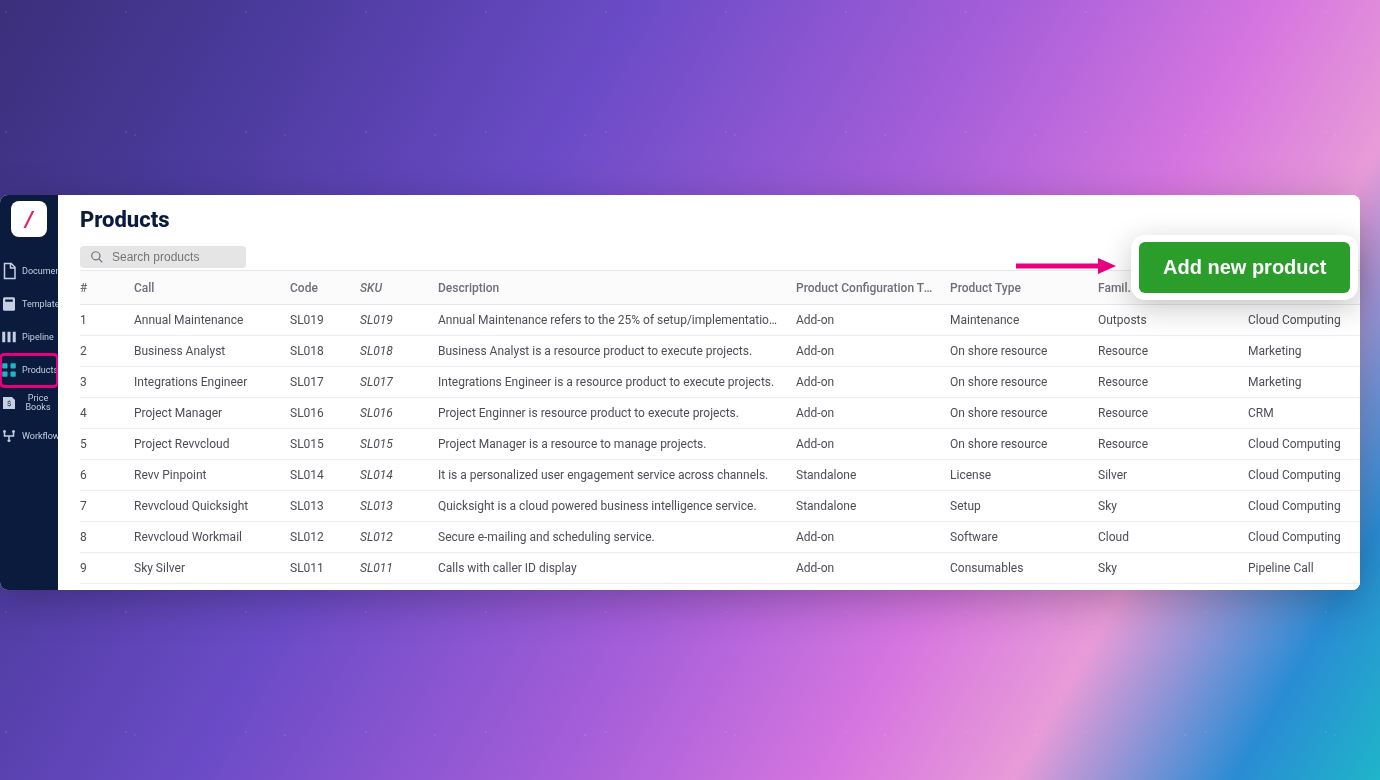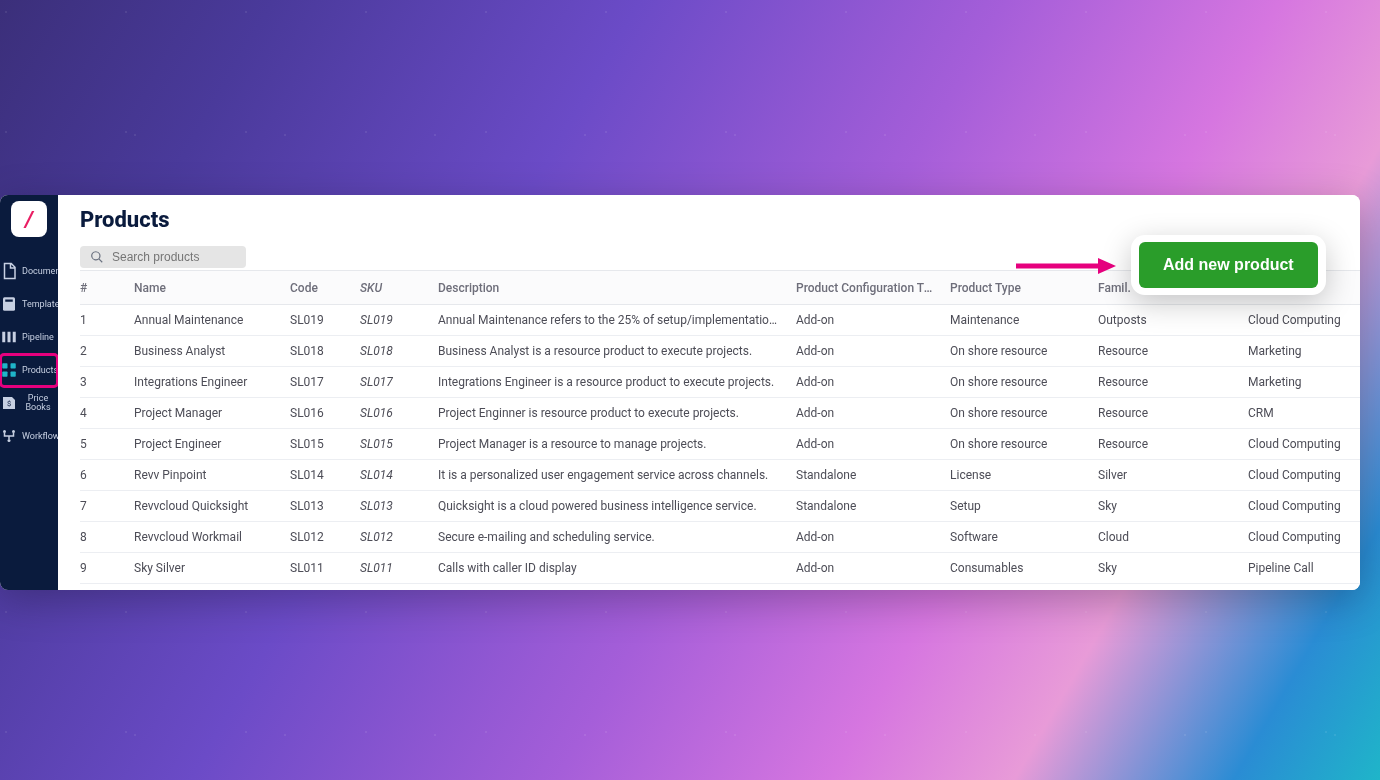--- a/index.html
+++ b/index.html
@@ -187,21 +187,21 @@
     border-radius: 14px;
     padding: 7px 8px;
     box-shadow: 0 8px 30px rgba(0,0,0,0.22);
     z-index: 30;
   }
   .add-product-btn {
     background: #2a9d2a;
     color: #fff;
     border: none;
     border-radius: 6px;
-    font-size: 16px;
+    font-size: 20px;
     font-weight: 600;
     padding: 14px 24px;
     cursor: pointer;
     white-space: nowrap;
   }
 </style>
 </head>
 <body>
 
 <div class="bg-deco"></div>
@@ -287,21 +287,21 @@
             <path d="M10 2a8 8 0 016.32 12.9l5.39 5.4-1.41 1.41-5.4-5.39A8 8 0 1110 2zm0 2a6 6 0 100 12 6 6 0 000-12z"></path>
           </svg>
         <input type="text" placeholder="Search products" style="">
       </div>
     </div>
 
     <table class="products">
       <thead>
         <tr>
           <th class="col-idx">#</th>
-          <th class="col-name">Name</th>
+          <th class="col-name">Call</th>
           <th class="col-code">Code</th>
           <th class="col-sku">SKU</th>
           <th class="col-desc">Description</th>
           <th class="col-config">Product Configuration Type</th>
           <th class="col-ptype">Product Type</th>
           <th class="col-family">Famil.</th>
           <th class="col-extra"></th>
         </tr>
       </thead>
       <tbody id="products-tbody">
@@ -344,21 +344,21 @@
             <td class="col-code">SL016</td>
             <td class="col-sku">SL016</td>
             <td class="col-desc">Project Enginner is resource product to execute projects.</td>
             <td class="col-config">Add-on</td>
             <td class="col-ptype">On shore resource</td>
             <td class="col-family">Resource</td>
             <td class="col-extra">CRM</td>
           </tr>
           <tr>
             <td class="col-idx">5</td>
-            <td class="col-name">Project Engineer</td>
+            <td class="col-name">Project Revvcloud</td>
             <td class="col-code">SL015</td>
             <td class="col-sku">SL015</td>
             <td class="col-desc">Project Manager is a resource to manage projects.</td>
             <td class="col-config">Add-on</td>
             <td class="col-ptype">On shore resource</td>
             <td class="col-family">Resource</td>
             <td class="col-extra">Cloud Computing</td>
           </tr>
           <tr>
             <td class="col-idx">6</td>

